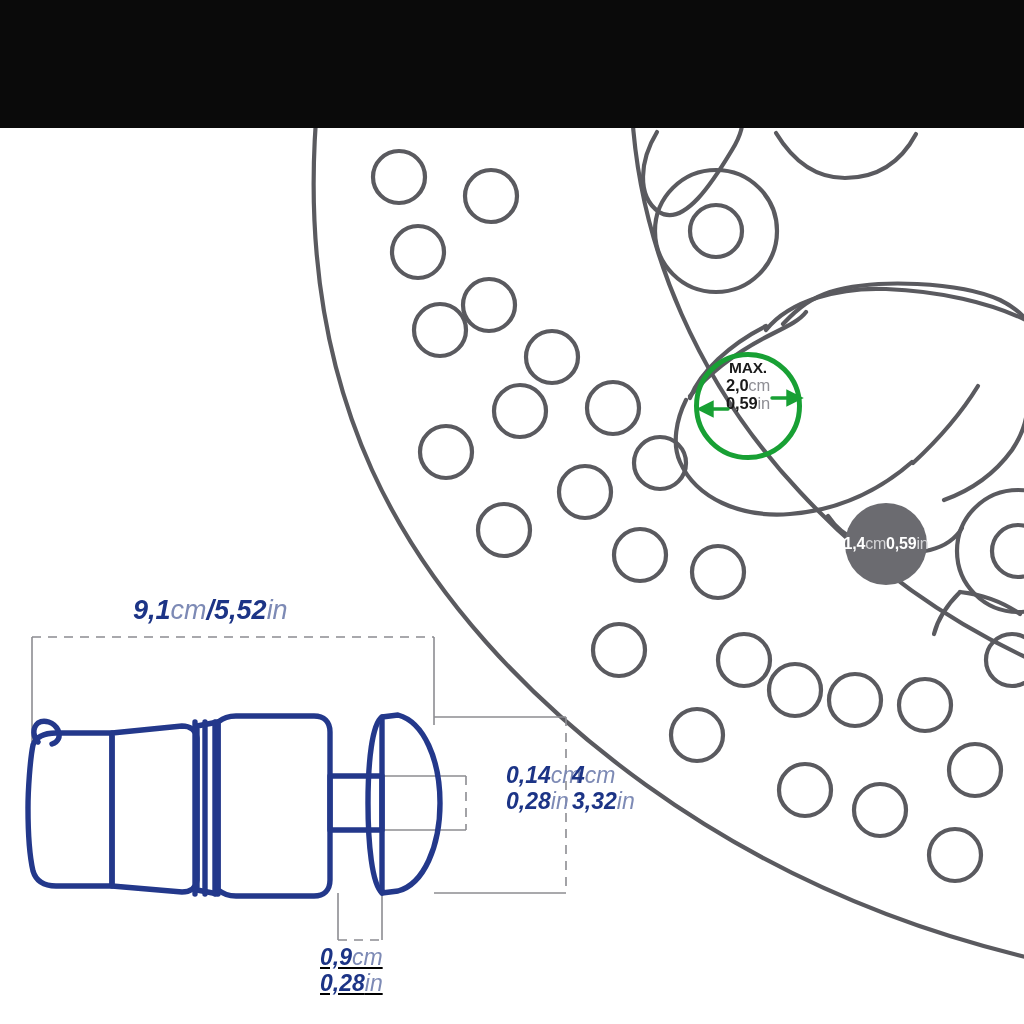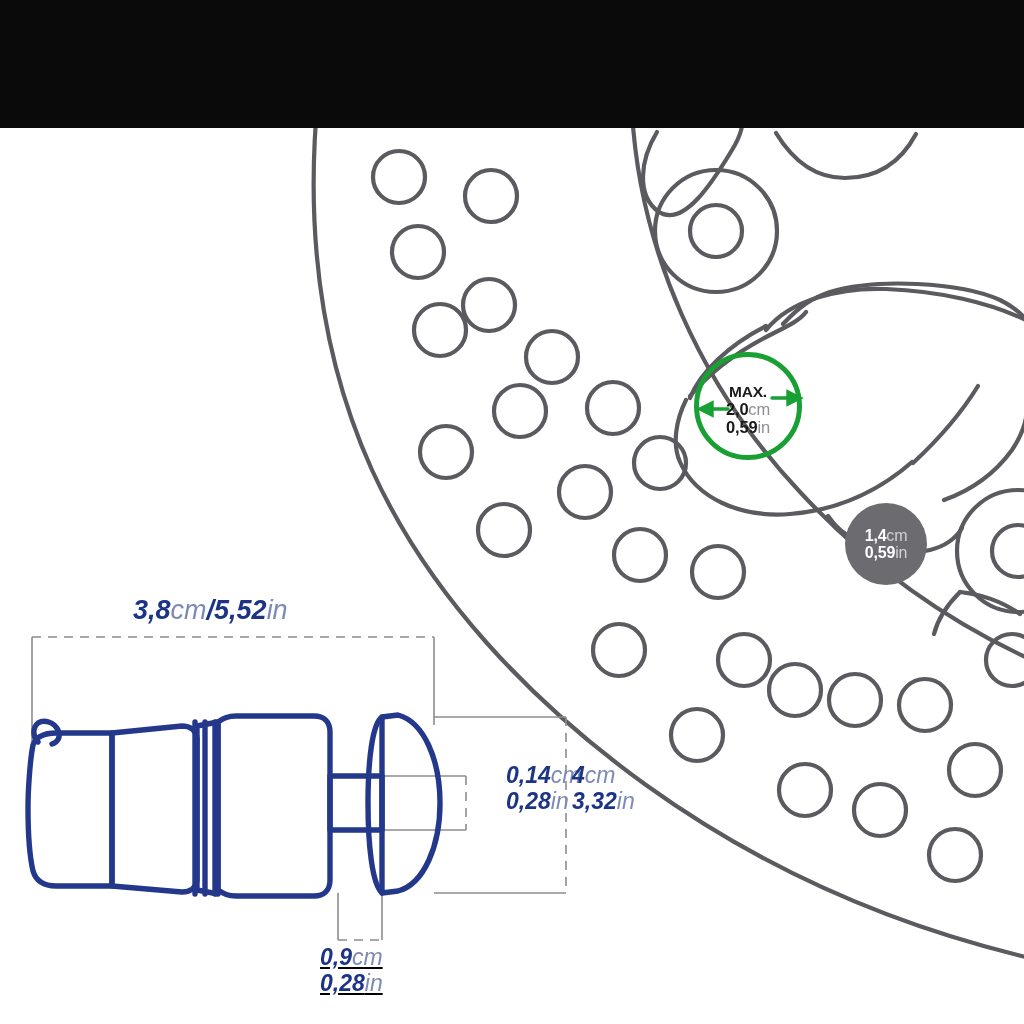--- a/index.html
+++ b/index.html
@@ -42,33 +42,33 @@
     white-space:nowrap;
   }
 
   
   .green-circle{
     position:absolute;left:694px;top:352px;width:108px;height:108px;
     border:5px solid #18a034;border-radius:50%;
     box-sizing:border-box;z-index:30;background:transparent;
   }
   .green-text{
-    position:absolute;left:694px;top:356px;width:108px;height:108px;
+    position:absolute;left:694px;top:332px;width:108px;height:108px;
     z-index:31;display:flex;flex-direction:column;align-items:center;
     justify-content:center;line-height:1.05;pointer-events:none;
   }
   .green-text .gl{font-weight:700;font-size:16.5px;color:#1a1a1a;letter-spacing:-0.2px;}
   .green-text .gl .unit{font-weight:400;color:#8e8e94;}
   .green-text .gl.max{font-size:15.5px;margin-bottom:1px;}
 
   
   .grey-circle{
     position:absolute;left:845px;top:503px;width:82px;height:82px;
     background:#6b6b70;border-radius:50%;z-index:30;
-    display:flex;flex-direction:column;align-items:center;justify-content:center;
+    display:flex;flex-direction:row;align-items:center;justify-content:center;
     line-height:1.08;
   }
   .grey-circle .gl{font-weight:700;font-size:16px;color:#ffffff;letter-spacing:-0.2px;}
   .grey-circle .gl .unit{font-weight:400;color:#d3d3d6;}
 
   
   .dim{position:absolute;z-index:35;white-space:nowrap;line-height:1.14;}
   .dim .n{font-weight:700;color:#1c3486;font-style:italic;}
   .dim .u{font-weight:400;color:#7d8ab5;font-style:italic;}
   .dim .sl{font-weight:700;color:#1c3486;font-style:italic;}
@@ -234,21 +234,21 @@
     <div class="gl"><span>2,0</span><span class="unit">cm</span></div>
     <div class="gl"><span>0,59</span><span class="unit">in</span></div>
   </div>
 
   <div class="grey-circle">
     <div class="gl"><span>1,4</span><span class="unit">cm</span></div>
     <div class="gl"><span>0,59</span><span class="unit">in</span></div>
   </div>
 
   <div class="dim" id="dim-width">
-    <span class="n">3,8</span><span class="u">cm</span><span class="sl">/</span><span class="n">5,52</span><span class="u">in</span>
+    <span class="n">9,1</span><span class="u">cm</span><span class="sl">/</span><span class="n">5,52</span><span class="u">in</span>
   </div>
 
   <div class="dim" id="dim-shackle">
     <div><span class="n">0,14</span><span class="u">cm</span></div>
     <div><span class="n">0,28</span><span class="u">in</span></div>
   </div>
 
   <div class="dim" id="dim-head">
     <div><span class="n">4</span><span class="u">cm</span></div>
     <div><span class="n">3,32</span><span class="u">in</span></div>

